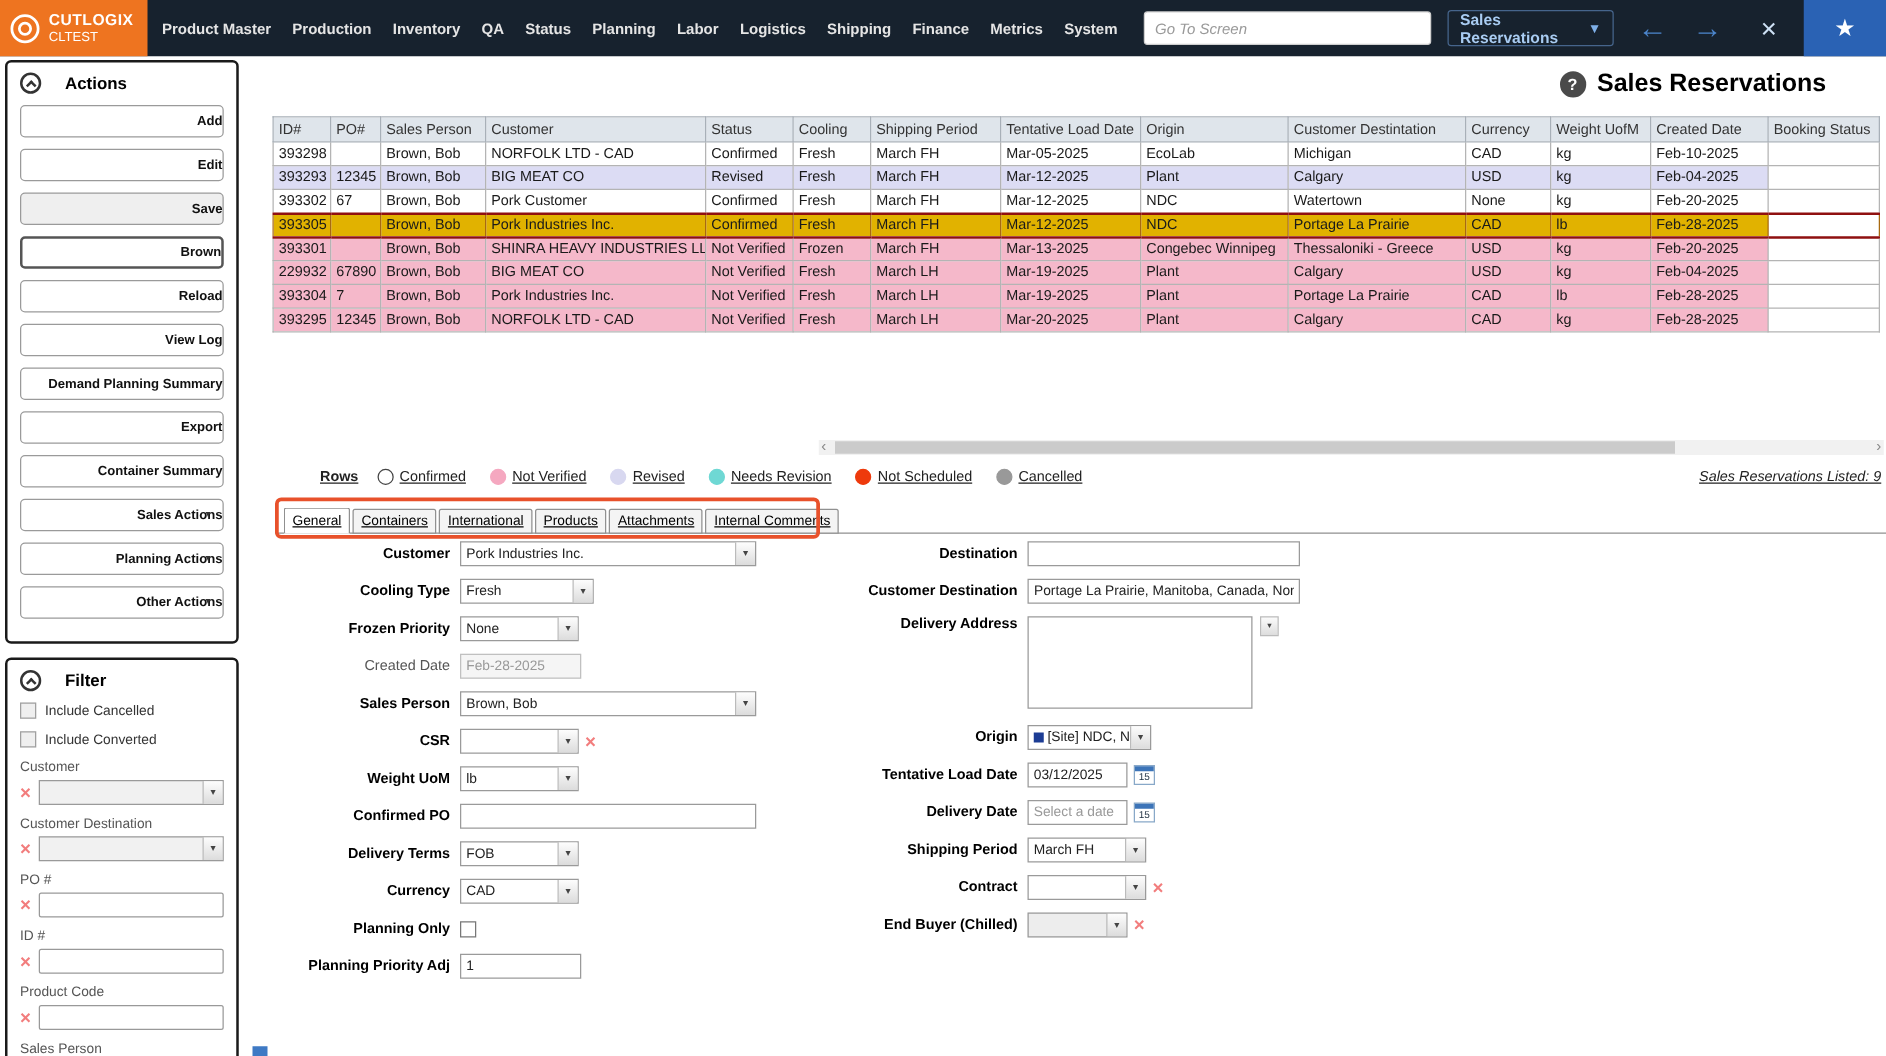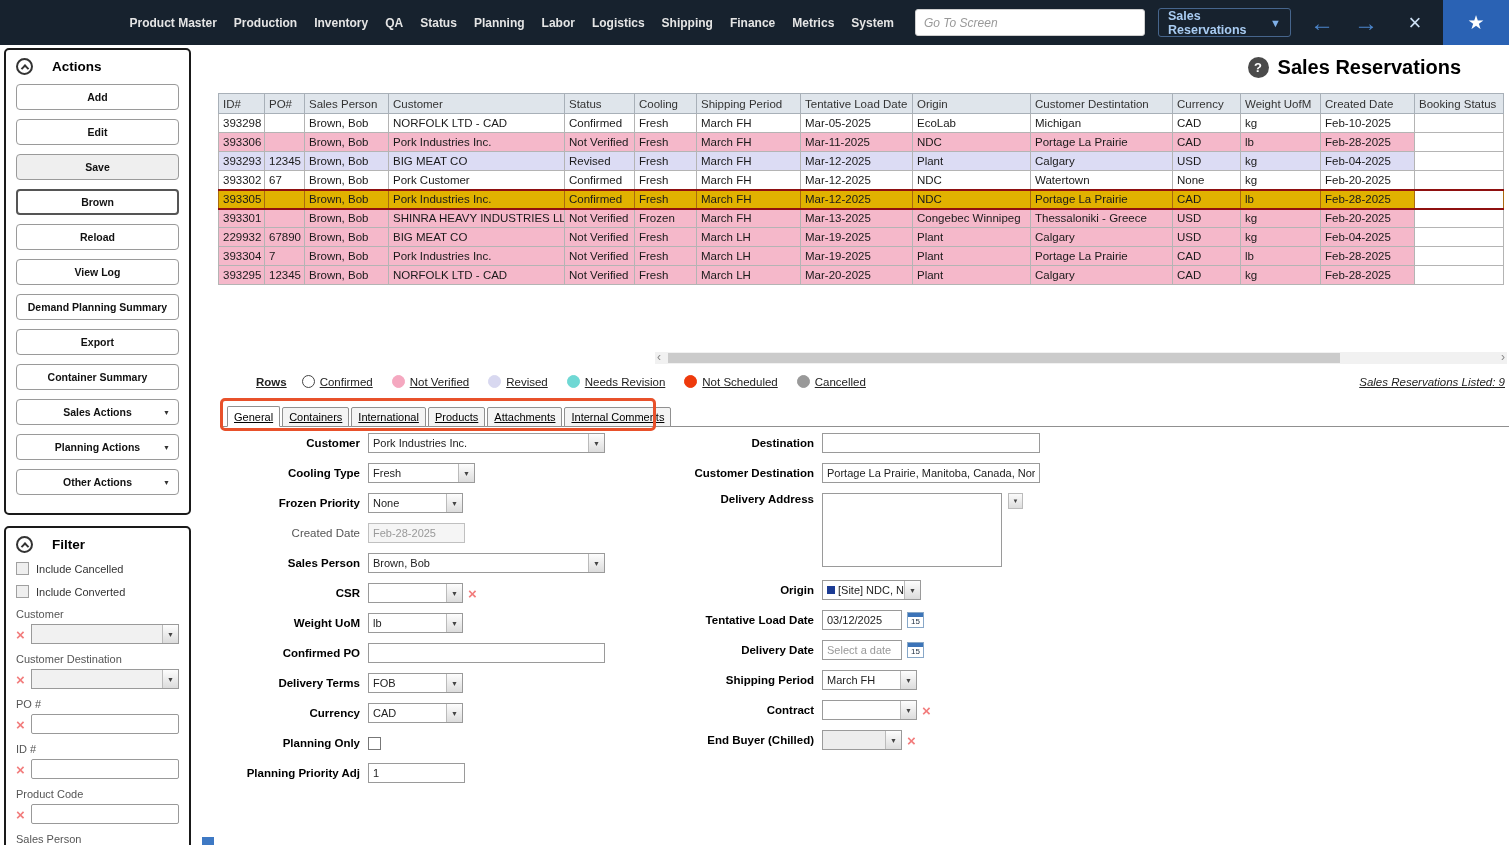--- a/index.html
+++ b/index.html
@@ -36,21 +36,21 @@
   .panel { border:2px solid #1a1a1a; border-radius:5px; background:#fff; margin-bottom:11px;
     padding:5px 10px 9px; }
   .panel-header { display:flex; align-items:center; gap:19px; margin:3px 0 9px; }
   .collapse-circle { width:17px; height:17px; border:2px solid #333; border-radius:50%;
     display:flex; align-items:center; justify-content:center; cursor:pointer; flex:none; }
   .chev { width:6px; height:6px; border-left:2px solid #333; border-top:2px solid #333;
     transform:rotate(45deg) translate(1px,1px); }
   .panel-title { font-size:13.5px; font-weight:bold; color:#000; }
   .act-btn { display:block; width:100%; height:26px; margin-bottom:9px; background:#fff;
     border:1px solid #9a9a9a; border-radius:4px; font-family:inherit; font-size:10.5px;
-    font-weight:bold; color:#111; cursor:pointer; position:relative; }
+    font-weight:bold; color:#111; cursor:pointer; position:relative;text-align:right; }
   .act-btn.save { background:#EFEFEF; }
   .act-btn.undo { border:2px solid #555; margin-top:8px; }
   .act-btn .dd-arrow { position:absolute; right:8px; top:50%; transform:translateY(-50%);
     font-size:7px; color:#333; }
   .cb-row { display:flex; align-items:center; gap:7px; margin-bottom:10px; cursor:pointer; }
   .cb { width:13px; height:13px; border:1px solid #A0A0A0; background:#EFEFEF; display:inline-block; flex:none; }
   .cb.form-cb { background:#fff; border-color:#777; }
   .cb-label { font-size:11px; color:#333; }
   .f-group { margin-bottom:9px; }
   .f-label { font-size:11px; color:#555; margin-bottom:4px; }
@@ -139,20 +139,30 @@
   .cal-bar { display:block; height:4px; background:#3C74B8; }
   .cal-num { display:block; font-size:8px; line-height:10px; color:#234; text-align:center; }
   .site-sq { width:8px; height:8px; background:#1C3C94; display:inline-block; flex:none; }
 
   .v-blue { position:absolute; left:202px; top:837px; width:12px; height:8px; background:#3E79C4; }
 </style>
 </head>
 <body>
 
 <header class="topnav">
+  <div class="logo">
+    <svg width="26" height="26" viewBox="0 0 26 26">
+      <circle cx="13" cy="13" r="10.5" fill="none" stroke="#fff" stroke-width="2.2"></circle>
+      <circle cx="13" cy="13" r="4.5" fill="none" stroke="#fff" stroke-width="2.2"></circle>
+    </svg>
+    <div class="logo-text">
+      <span class="brand">CUTLOGIX</span>
+      <span class="env">CLTEST</span>
+    </div>
+  </div>
   <nav class="main-nav">
       <div class="nav-item">Product Master</div>
       <div class="nav-item">Production</div>
       <div class="nav-item">Inventory</div>
       <div class="nav-item">QA</div>
       <div class="nav-item">Status</div>
       <div class="nav-item">Planning</div>
       <div class="nav-item">Labor</div>
       <div class="nav-item">Logistics</div>
       <div class="nav-item">Shipping</div>
@@ -312,36 +322,20 @@
             <td>Fresh</td>
             <td>March FH</td>
             <td>Mar-05-2025</td>
             <td>EcoLab</td>
             <td>Michigan</td>
             <td>CAD</td>
             <td>kg</td>
             <td>Feb-10-2025</td>
             <td></td>
           </tr>
-          <tr class="row-notverified">
-            <td>393306</td>
-            <td></td>
-            <td>Brown, Bob</td>
-            <td>Pork Industries Inc.</td>
-            <td>Not Verified</td>
-            <td>Fresh</td>
-            <td>March FH</td>
-            <td>Mar-11-2025</td>
-            <td>NDC</td>
-            <td>Portage La Prairie</td>
-            <td>CAD</td>
-            <td>lb</td>
-            <td>Feb-28-2025</td>
-            <td></td>
-          </tr>
           <tr class="row-revised">
             <td>393293</td>
             <td>12345</td>
             <td>Brown, Bob</td>
             <td>BIG MEAT CO</td>
             <td>Revised</td>
             <td>Fresh</td>
             <td>March FH</td>
             <td>Mar-12-2025</td>
             <td>Plant</td>

